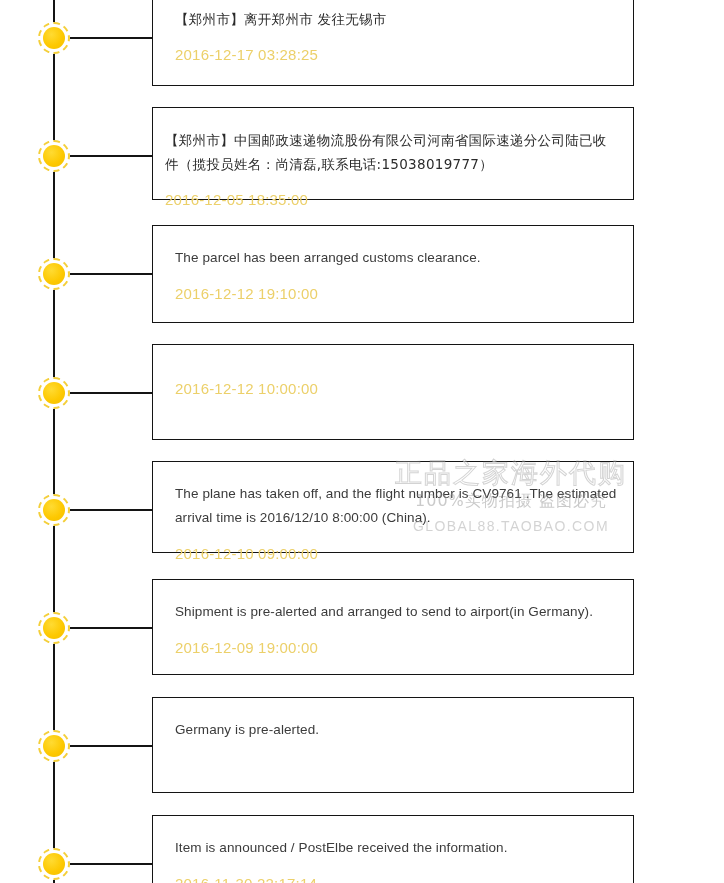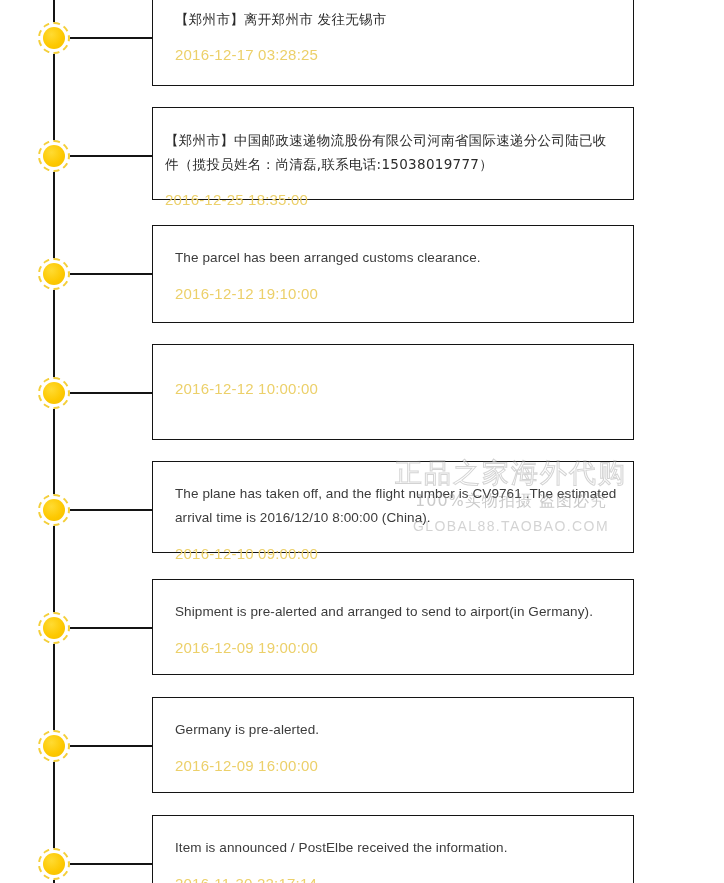--- a/index.html
+++ b/index.html
@@ -157,21 +157,21 @@
       <p class="event-text cjk">【郑州市】离开郑州市 发往无锡市</p>
       <p class="event-time">2016-12-17 03:28:25</p>
     </div>
   </div>
 
   <div class="timeline-row" style="top:107px;">
     <div class="node-dot" style="top:33px;"></div>
     <div class="node-connector" style="top:48px;"></div>
     <div class="event-card" style="top:0px; height:93px;padding-left:12px;">
       <p class="event-text cjk">【郑州市】中国邮政速递物流股份有限公司河南省国际速递分公司陆已收件（揽投员姓名：尚清磊,联系电话:15038019777）</p>
-      <p class="event-time">2016-12-25 18:35:00</p>
+      <p class="event-time">2016-12-05 18:35:00</p>
     </div>
   </div>
 
   <div class="timeline-row" style="top:225px;">
     <div class="node-dot" style="top:33px;"></div>
     <div class="node-connector" style="top:48px;"></div>
     <div class="event-card" style="top:0px; height:98px;">
       <p class="event-text">The parcel has been arranged customs clearance.</p>
       <p class="event-time">2016-12-12 19:10:00</p>
     </div>
@@ -201,21 +201,20 @@
       <p class="event-text">Shipment is pre-alerted and arranged to send to airport(in Germany).</p>
       <p class="event-time">2016-12-09 19:00:00</p>
     </div>
   </div>
 
   <div class="timeline-row" style="top:697px;">
     <div class="node-dot" style="top:33px;"></div>
     <div class="node-connector" style="top:48px;"></div>
     <div class="event-card" style="top:0px; height:96px;">
       <p class="event-text">Germany is pre-alerted.</p>
-      <p class="event-time">2016-12-09 16:00:00</p>
     </div>
   </div>
 
   <div class="timeline-row" style="top:815px;">
     <div class="node-dot" style="top:33px;"></div>
     <div class="node-connector" style="top:48px;"></div>
     <div class="event-card" style="top:0px; height:96px;">
       <p class="event-text">Item is announced / PostElbe received the information.</p>
       <p class="event-time">2016-11-30 22:17:14</p>
     </div>

